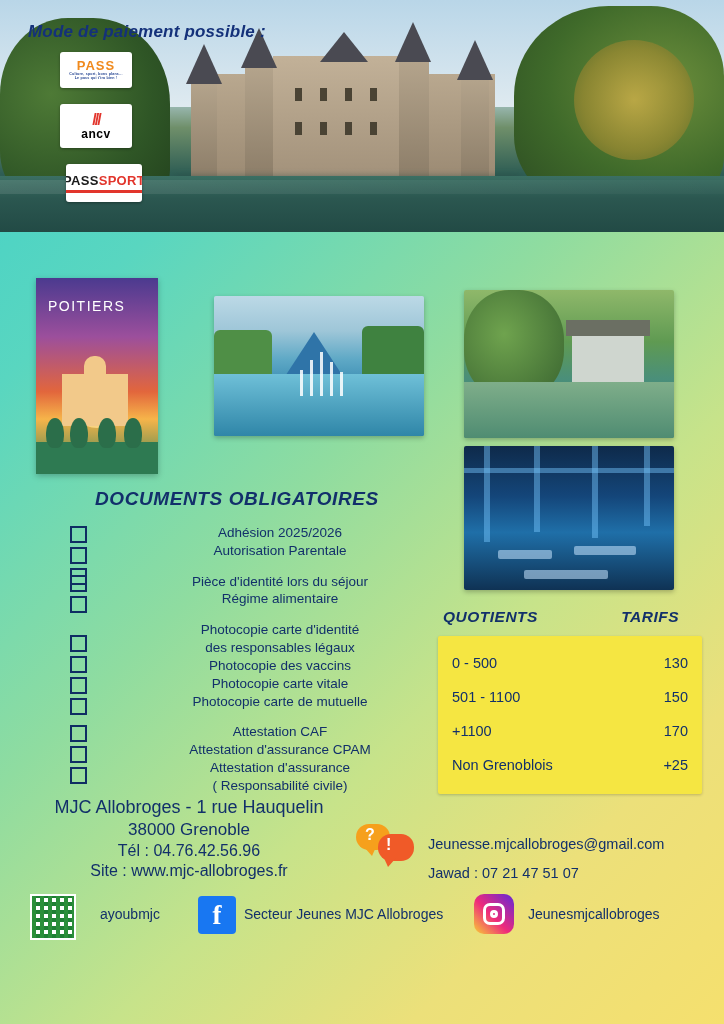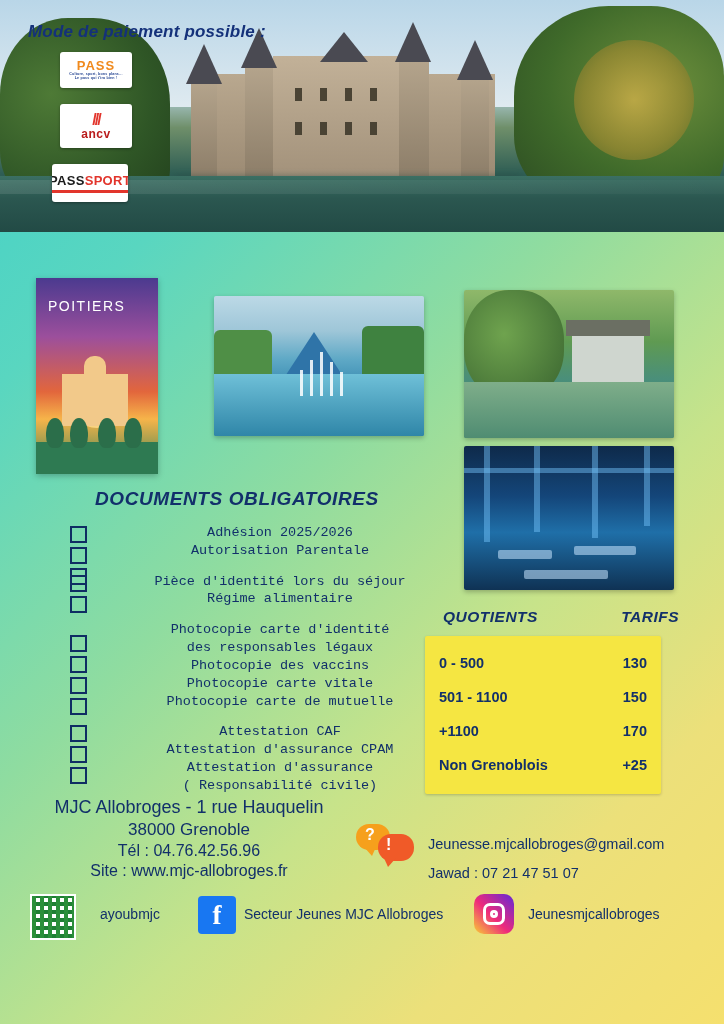--- a/index.html
+++ b/index.html
@@ -53,27 +53,27 @@
   .pay-title{
     position:absolute;left:28px;top:22px;
     font-size:17px;font-weight:bold;color:#14317a;letter-spacing:.2px;
     font-style:italic;
   }
   .logo-box{position:absolute;background:#ffffff;border-radius:3px;
     box-shadow:0 1px 3px rgba(0,0,0,.35);display:flex;align-items:center;justify-content:center;
     overflow:hidden;}
   .logo-pass{left:60px;top:52px;width:72px;height:36px;}
   .logo-ancv{left:60px;top:104px;width:72px;height:44px;}
-  .logo-ps{left:52px;top:164px;width:76px;height:38px;}
+  .logo-ps{left:66px;top:164px;width:76px;height:38px;}
   .l-pass{font-size:8px;font-weight:bold;color:#e2352c;line-height:1.05;text-align:center;}
   .l-pass .big{font-size:13px;color:#f08a1d;letter-spacing:1px;display:block;}
   .l-pass .sub{font-size:3.6px;color:#1f3f8f;display:block;letter-spacing:.2px;}
   .l-ancv{text-align:center;line-height:1;}
   .l-ancv .mark{display:block;color:#e2352c;font-size:16px;font-weight:bold;letter-spacing:-2px;}
-  .l-ancv .nm{display:block;font-size:12px;color:#b91c1c;font-weight:bold;letter-spacing:.5px;}
+  .l-ancv .nm{display:block;font-size:12px;color:#000000;font-weight:bold;letter-spacing:.5px;}
   .l-ps{font-size:13px;font-weight:bold;letter-spacing:.3px;}
   .l-ps .a{color:#1b1b1b;} .l-ps .b{color:#e2352c;}
   .l-ps .ul{display:block;height:3px;background:#e2352c;margin-top:2px;}
 
   
   .poster{
     position:absolute;left:36px;top:278px;width:122px;height:196px;border-radius:0;
     background:linear-gradient(#5b3f9d 0%, #8a4ba0 28%, #e0653f 58%, #f2a martial 60%, #f6b44a 78%, #3a7f4f 100%);
     overflow:hidden;box-shadow:0 2px 6px rgba(0,0,0,.25);
   }
@@ -108,31 +108,31 @@
 
   
   .docs-title{
     position:absolute;left:95px;top:488px;font-size:19px;font-weight:bold;font-style:italic;
     color:#122f6b;letter-spacing:.6px;
   }
   .docs{position:absolute;left:70px;top:524px;width:380px;}
   .grp{position:relative;margin-bottom:13px;}
   .grp .boxes{position:absolute;left:0;top:2px;width:16px;}
   .cbx{width:13px;height:13px;border:2px solid #0f2d63;background:transparent;margin-bottom:4px;}
-  .grp .lines{margin-left:40px;text-align:center;color:#12306a;font-size:13.5px;line-height:1.32;font-family:Liberation Mono, monospace;}
+  .grp .lines{margin-left:40px;text-align:center;color:#12306a;font-size:13.5px;line-height:1.32;}
 
   
   .quot-head{
     position:absolute;left:443px;top:608px;width:236px;display:flex;justify-content:space-between;
     font-size:15.5px;font-weight:bold;font-style:italic;color:#12306a;letter-spacing:.5px;
   }
   .tarif-box{
-    position:absolute;left:425px;top:636px;width:236px;height:158px;
+    position:absolute;left:438px;top:636px;width:264px;height:158px;
     background:#f5e642;border-radius:2px;box-shadow:0 1px 3px rgba(0,0,0,.2);
-    padding:10px 14px;box-sizing:border-box;font-weight:bold;
+    padding:10px 14px;box-sizing:border-box;
   }
   .trow{display:flex;justify-content:space-between;align-items:center;
     font-size:14.5px;color:#12306a;height:34px;}
 
   
   .contact{
     position:absolute;left:14px;top:796px;width:350px;text-align:center;
     color:#12306a;font-size:18px;line-height:1.28;
   }
   .contact .l2{font-size:17px;}

